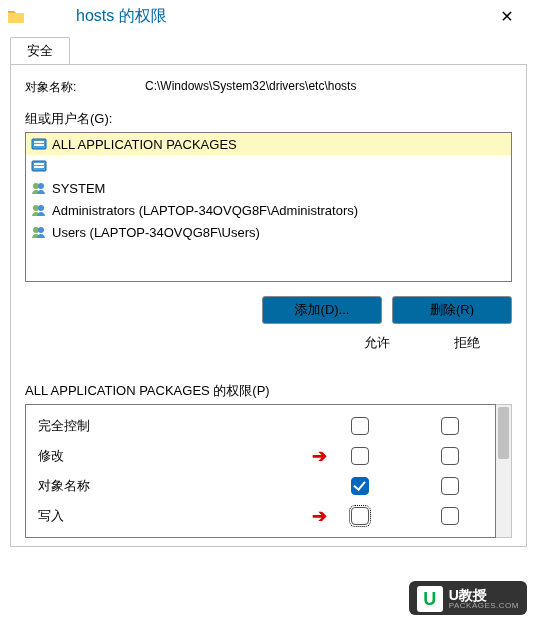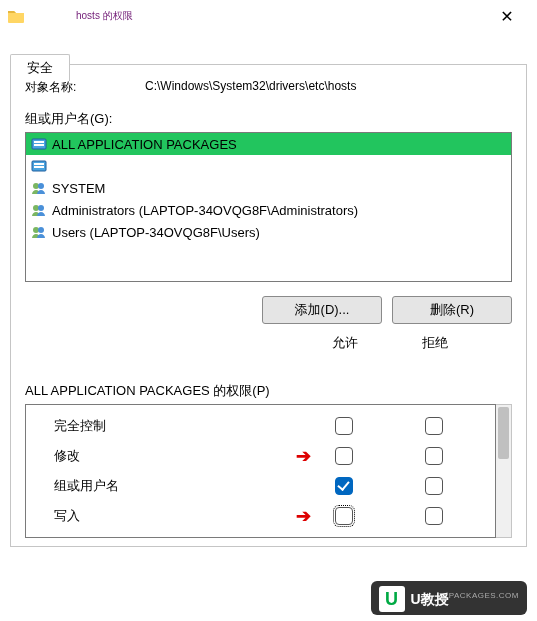--- a/index.html
+++ b/index.html
@@ -1,52 +1,52 @@
 <!DOCTYPE html>
 <html><head>
 <meta charset="utf-8">
 <style>
   * { box-sizing: border-box; font-family: "Segoe UI", "Microsoft YaHei", sans-serif; }
   body { margin: 0; background: #fff; width: 537px; height: 621px; overflow: hidden; position: relative; }
   .titlebar { display: flex; align-items: center; height: 32px; padding: 0 8px; }
   .titlebar .folder-icon { width: 16px; height: 14px; margin-right: 8px; }
-  .titlebar .title { font-size: 10px; color: #701a75; flex: 1; padding-left: 44px; }
+  .titlebar .title { font-size: 16px; color: #0369a1; flex: 1; padding-left: 44px; }
   .close-btn { width: 44px; height: 30px; display:flex; align-items:center; justify-content:center; font-size:16px; color:#000; }
   .tabbar { padding: 4px 10px 0 10px; display:flex; border-bottom:1px solid transparent; }
-  .tab { border:1px solid #c5c5c5; border-bottom:none; padding:4px 16px; font-size:13px; background:#fff; border-radius:2px 2px 0 0; position:relative; top:18px; }
+  .tab { border:1px solid #c5c5c5; border-bottom:none; padding:4px 16px; font-size:13px; background:#fff; border-radius:2px 2px 0 0; position:relative; top:1px; }
   .tabbody { border:1px solid #c5c5c5; margin:0 10px; padding:14px 14px 8px 14px; }
   .row { display:flex; font-size:12px; margin-bottom:14px; }
   .row .lbl { width:120px; }
   .row .val { flex:1; }
   .field-label { font-size:13px; margin:4px 0 4px 0; display:block; }
   .listbox { border:1px solid #7a7a7a; height:150px; overflow:auto; background:#fff; }
   .li { display:flex; align-items:center; height:22px; padding:0 4px; font-size:13px; }
-  .li.selected { background:#22c55e; }
+  .li.selected { background:#fef9c3; }
   .li .ico { width:18px; height:16px; margin-right:4px; display:flex; align-items:center; justify-content:center; }
   .btnrow { display:flex; justify-content:flex-end; gap:10px; margin:14px 0 6px 0; }
-  .btn { border:1px solid #8a8a8a; background:#e5e5e5; font-size:13px; padding:4px 0; width:120px; text-align:center; border-radius:3px; }
+  .btn { border:1px solid #8a8a8a; background:#0369a1; font-size:13px; padding:4px 0; width:120px; text-align:center; border-radius:3px; }
   .perm-header { display:flex; font-size:13px; margin:10px 0 4px 0; }
   .perm-header .pname { flex:1;margin-top:48px; }
-  .perm-header .col { width:90px; }
+  .perm-header .col { width:90px; text-align:center; }
   .perm-table-wrap { display:flex; }
-  .perm-table { border:1px solid #7a7a7a; flex:1; padding:6px 16px; }
+  .perm-table { border:1px solid #7a7a7a; flex:1; padding:6px 0; }
   .prow { display:flex; align-items:center; height:30px; font-size:13px; position:relative; }
   .prow .plabel { flex:1; padding-left:12px; }
   .prow .pcol { width:90px; text-align:center; }
   .chk { display:inline-block; width:18px; height:18px; border:1.5px solid #555; border-radius:4px; vertical-align:middle; background:#fff; position:relative; }
   .chk.checked { background:#0067c0; border-color:#0067c0; }
   .chk.checked::after { content:""; position:absolute; left:4px; top:1px; width:5px; height:9px; border:solid #fff; border-width:0 2px 2px 0; transform:rotate(40deg); }
   .chk.focus { outline:1px dotted #000; outline-offset:1px; }
   .scrollbar { width:16px; border:1px solid #c5c5c5; border-left:none; background:#f0f0f0; position:relative; }
   .scrollbar .thumb { position:absolute; top:2px; left:2px; right:2px; height:52px; background:#c0c0c0; border-radius:2px; }
   .arrow { position:absolute; color:#d00; font-size:18px; font-weight:bold; line-height:1; }
   .watermark { position:absolute; right:10px; bottom:6px; display:flex; align-items:center; gap:6px; }
   .wm-badge { background:#333; padding:5px 8px 3px 8px; border-radius:6px; display:flex; gap:6px; align-items:center; }
   .wm-u { background:#fff; color:#0a4; font-weight:900; font-size:18px; width:26px; height:26px; border-radius:3px; display:flex; align-items:center; justify-content:center; }
-  .wm-txt { display:flex; flex-direction:row; line-height:1; }
+  .wm-txt { display:flex; flex-direction:column; line-height:1; }
   .wm-txt .cn { color:#fff; font-weight:700; font-size:14px; }
   .wm-txt .en { color:#aaa; font-size:8px; letter-spacing:.5px; }
 </style>
 </head>
 <body>
 
 <div class="titlebar">
   <span class="folder-icon">
     <svg width="16" height="14" viewBox="0 0 16 14">
         <path d="M0 2h6l2 2h8v9a1 1 0 0 1-1 1H1a1 1 0 0 1-1-1z" fill="#ffd664"></path>
@@ -142,21 +142,21 @@
           <div class="pcol"><span class="chk"></span></div>
           <div class="pcol"><span class="chk"></span></div>
         </div>
         <div class="prow">
           <div class="plabel">修改</div>
           <span class="arrow" style="right:168px">➔</span>
           <div class="pcol"><span class="chk"></span></div>
           <div class="pcol"><span class="chk"></span></div>
         </div>
         <div class="prow">
-          <div class="plabel">组或用户名</div>
+          <div class="plabel">对象名称</div>
           <div class="pcol"><span class="chk checked"></span></div>
           <div class="pcol"><span class="chk"></span></div>
         </div>
         <div class="prow">
           <div class="plabel">写入</div>
           <span class="arrow" style="right:168px">➔</span>
           <div class="pcol"><span class="chk focus"></span></div>
           <div class="pcol"><span class="chk"></span></div>
         </div>
       </div>

